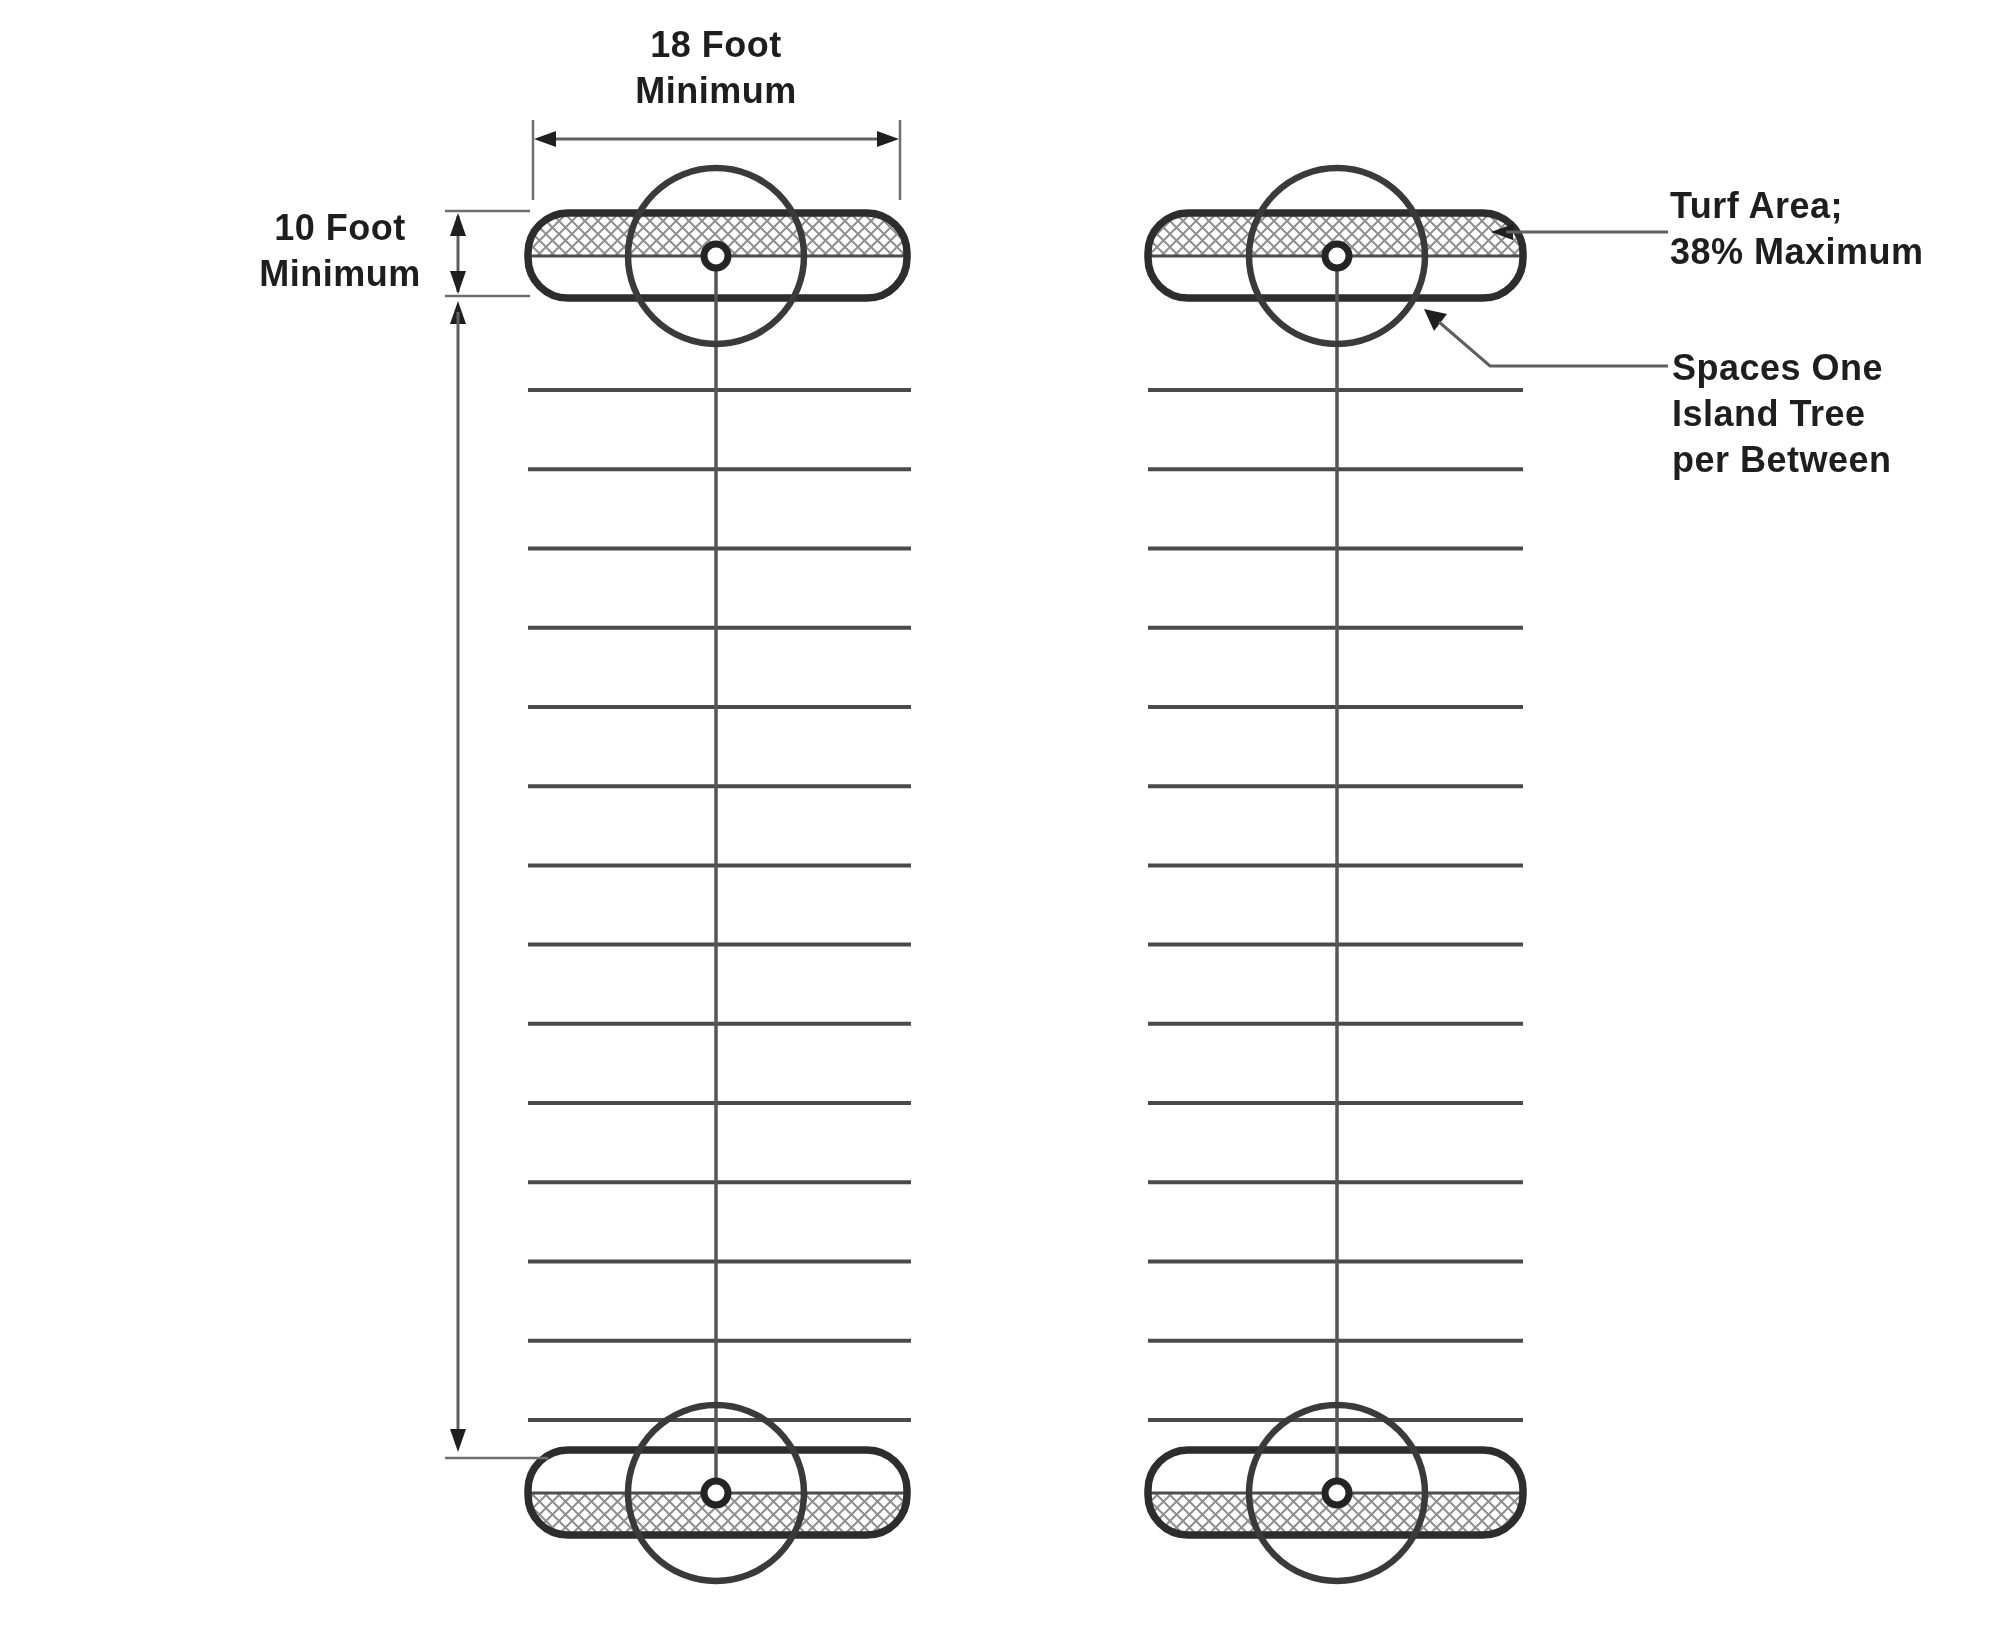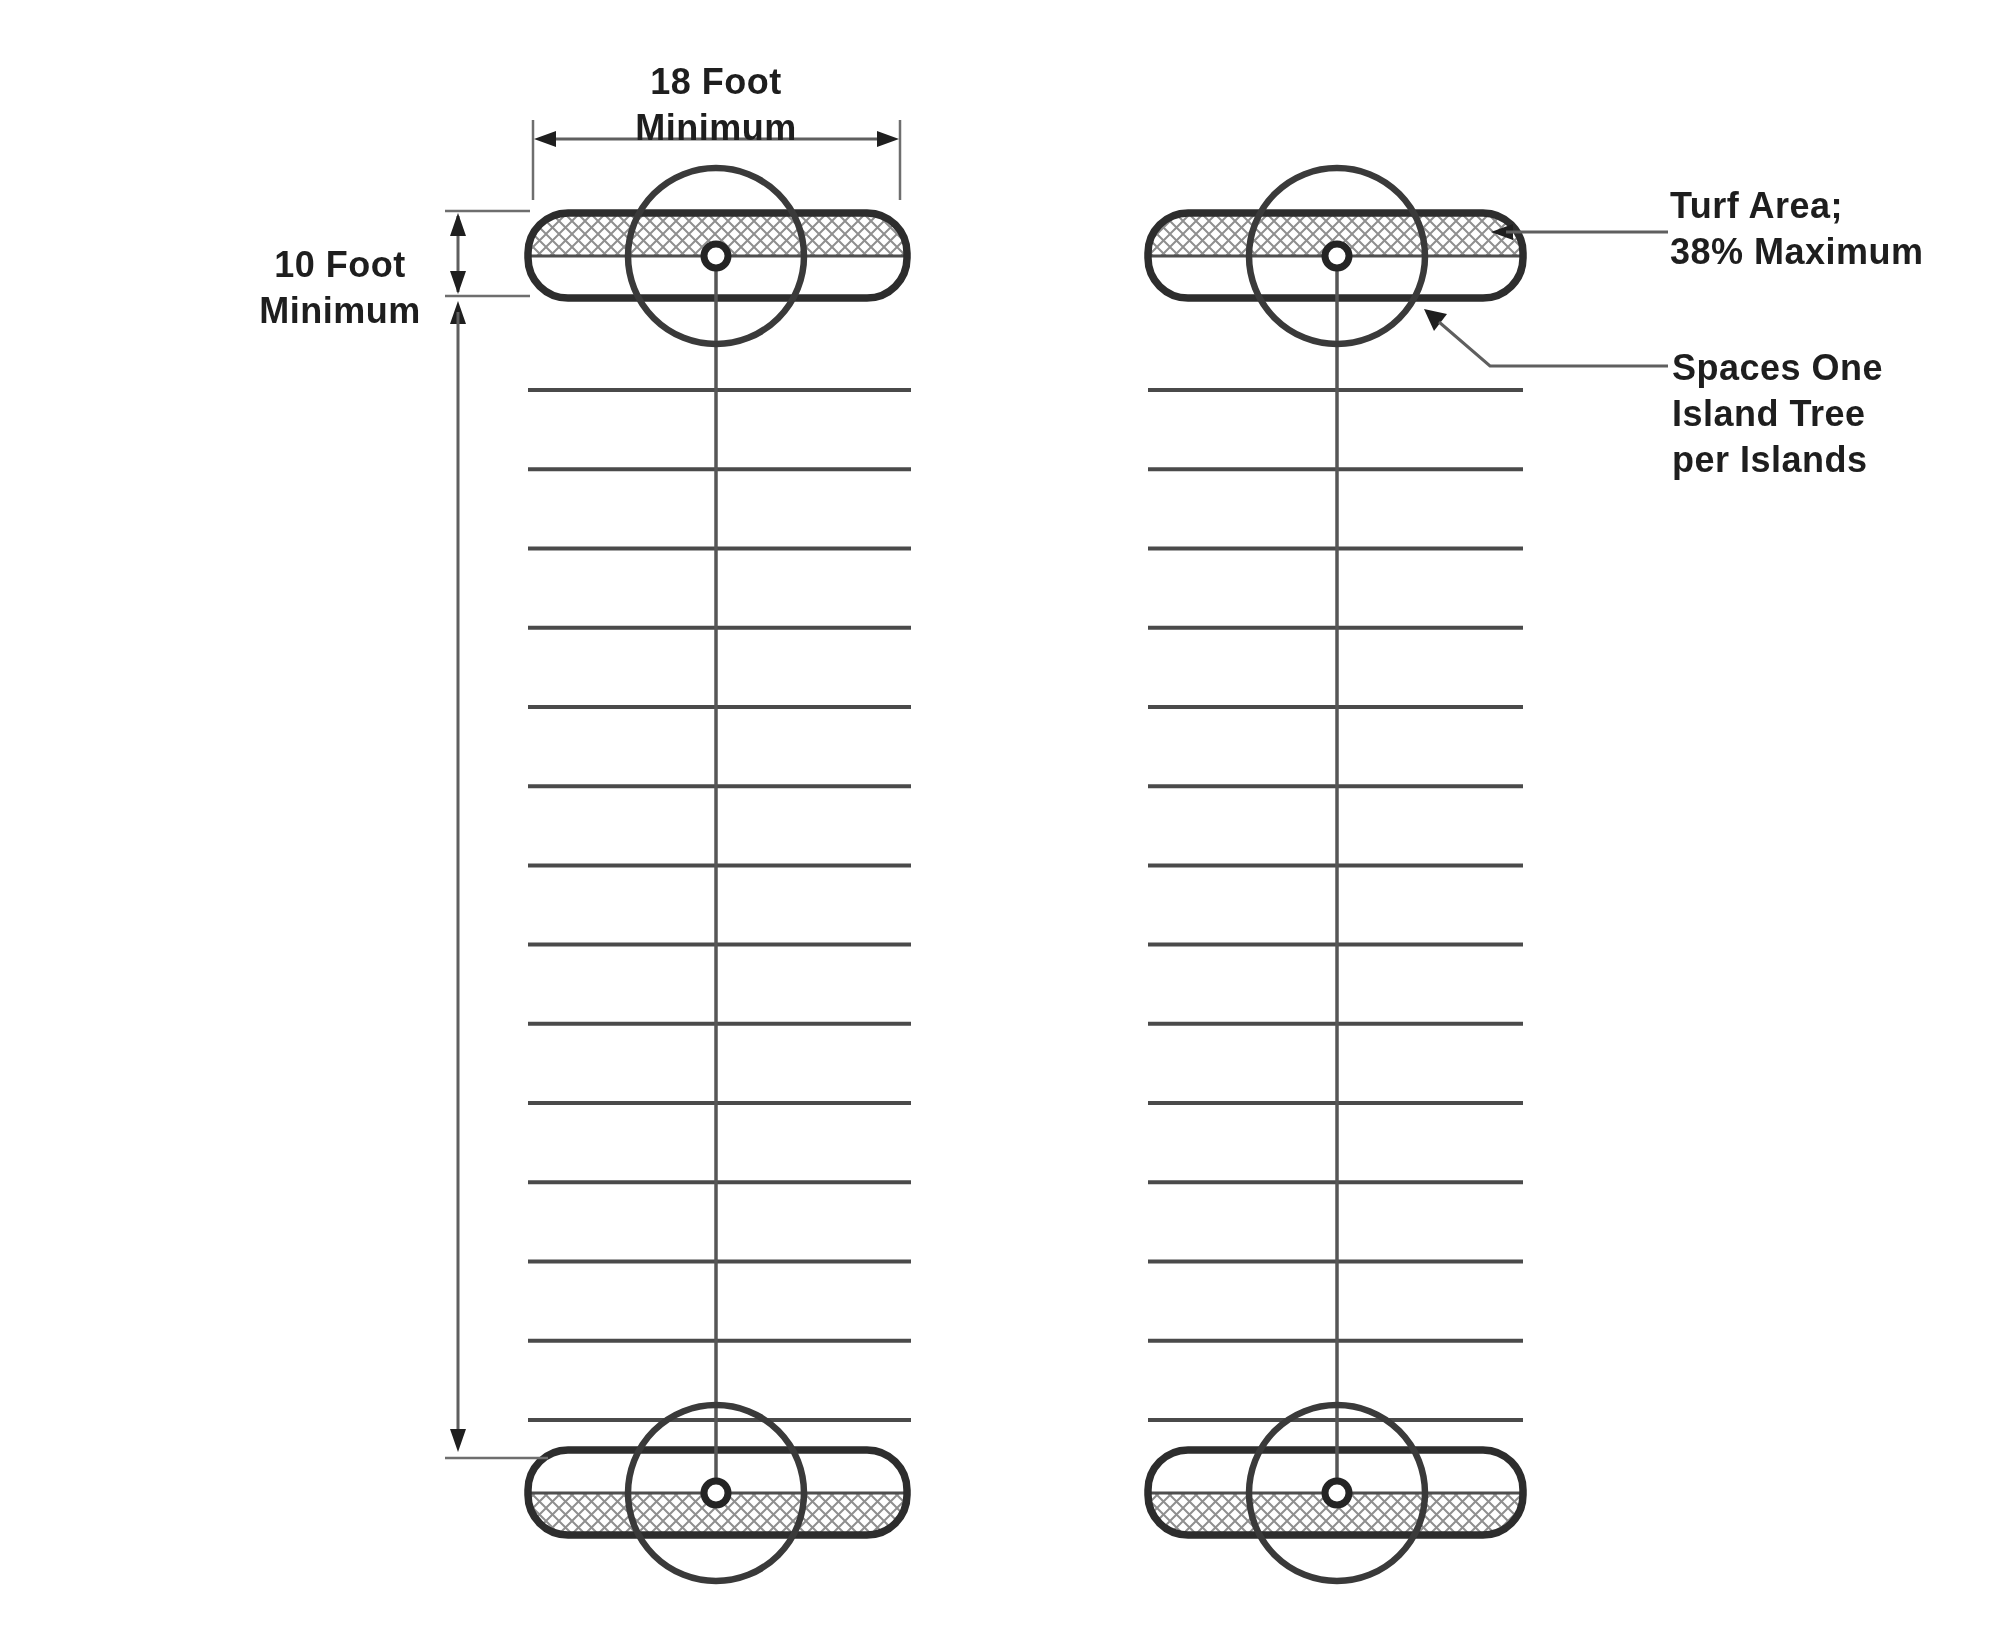--- a/index.html
+++ b/index.html
@@ -36,21 +36,21 @@
   .lbl{
     position:absolute;
     font-size:36px;
     line-height:46px;
     font-weight:bold;
     letter-spacing:0.5px;
     color:var(--text);
     white-space:nowrap;
   }
   .lbl span{display:block;}
-  .center{text-align:center;margin-top:37px;}
+  .center{text-align:center;}
   #lbl-dim18{left:540px;top:22px;width:352px;}
   #lbl-dim10{left:190px;top:205px;width:300px;}
   #lbl-max15{left:65px;top:795px;width:400px;}
   #lbl-turf{left:1670px;top:183px;}
   #lbl-shade{left:1672px;top:345px;}
 </style>
 </head>
 <body>
 
 <div id="stage">
@@ -192,16 +192,16 @@
 
 
   <div class="lbl" id="lbl-turf">
     <span>Turf Area;</span>
     <span>38% Maximum</span>
   </div>
 
   <div class="lbl" id="lbl-shade">
     <span>Spaces One</span>
     <span>Island Tree</span>
-    <span>per Islands</span>
+    <span>per Between</span>
   </div>
 
 </div>
 
 </body></html>

